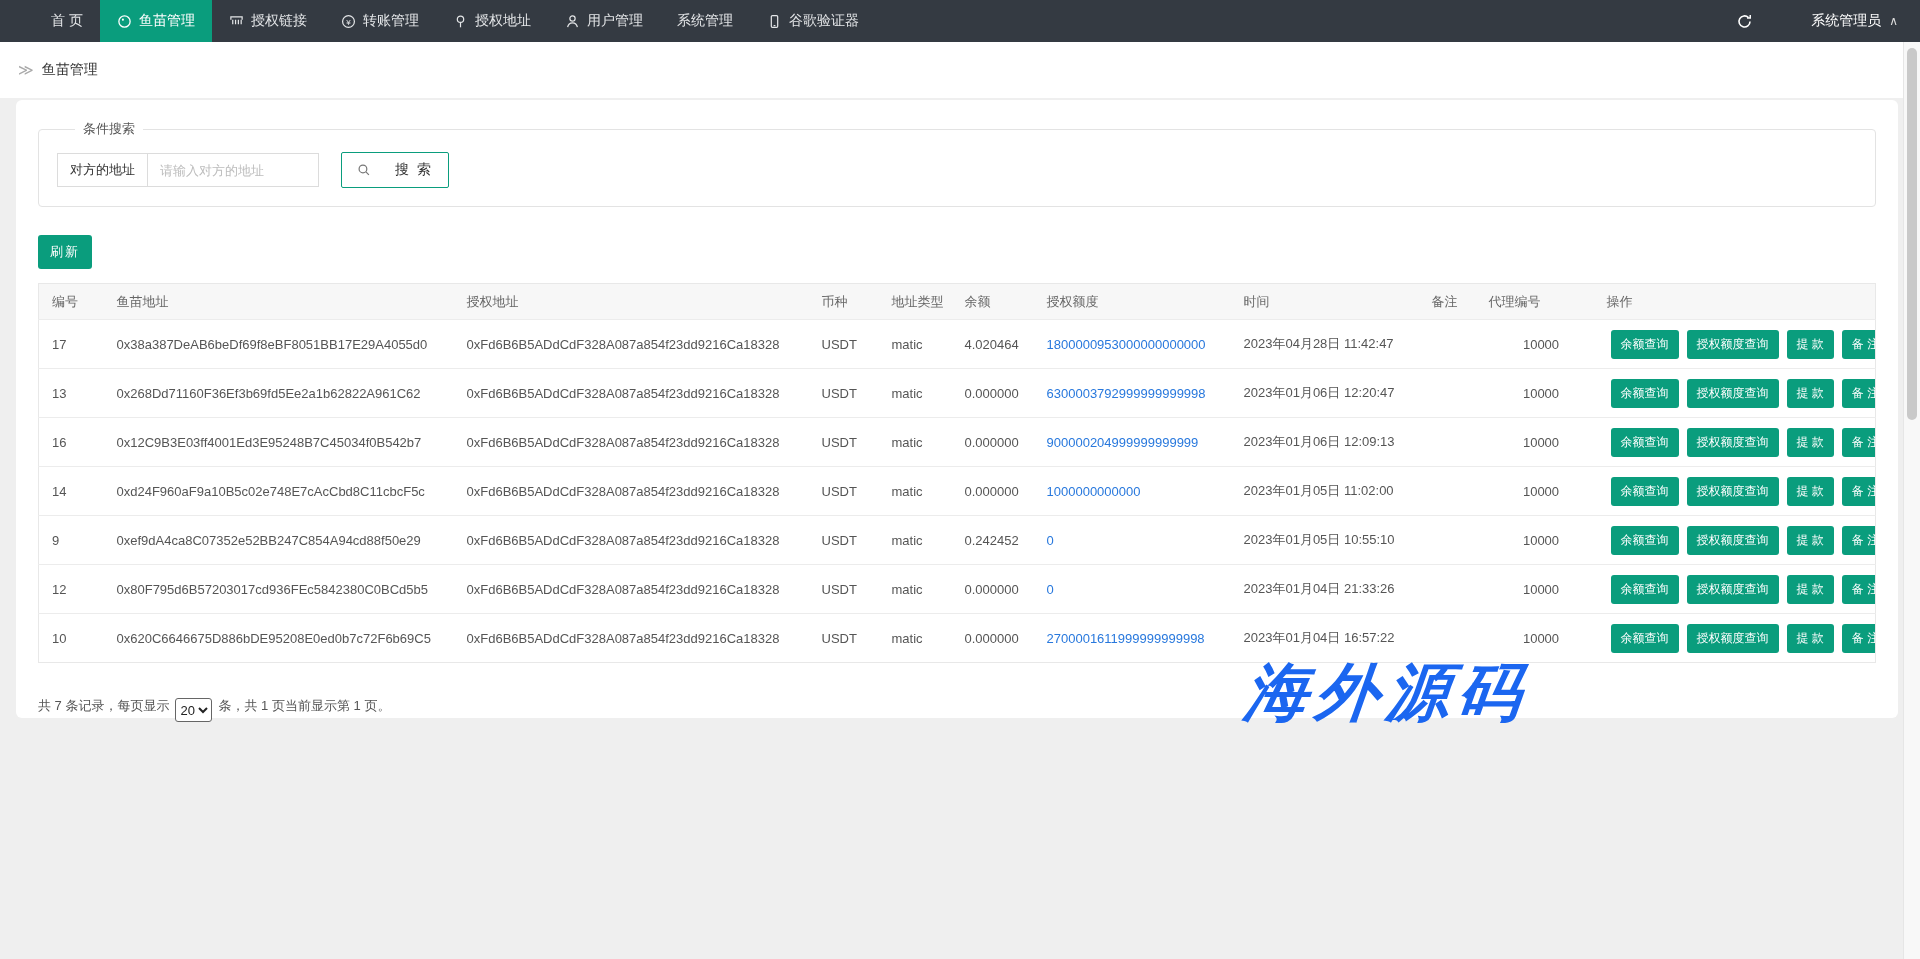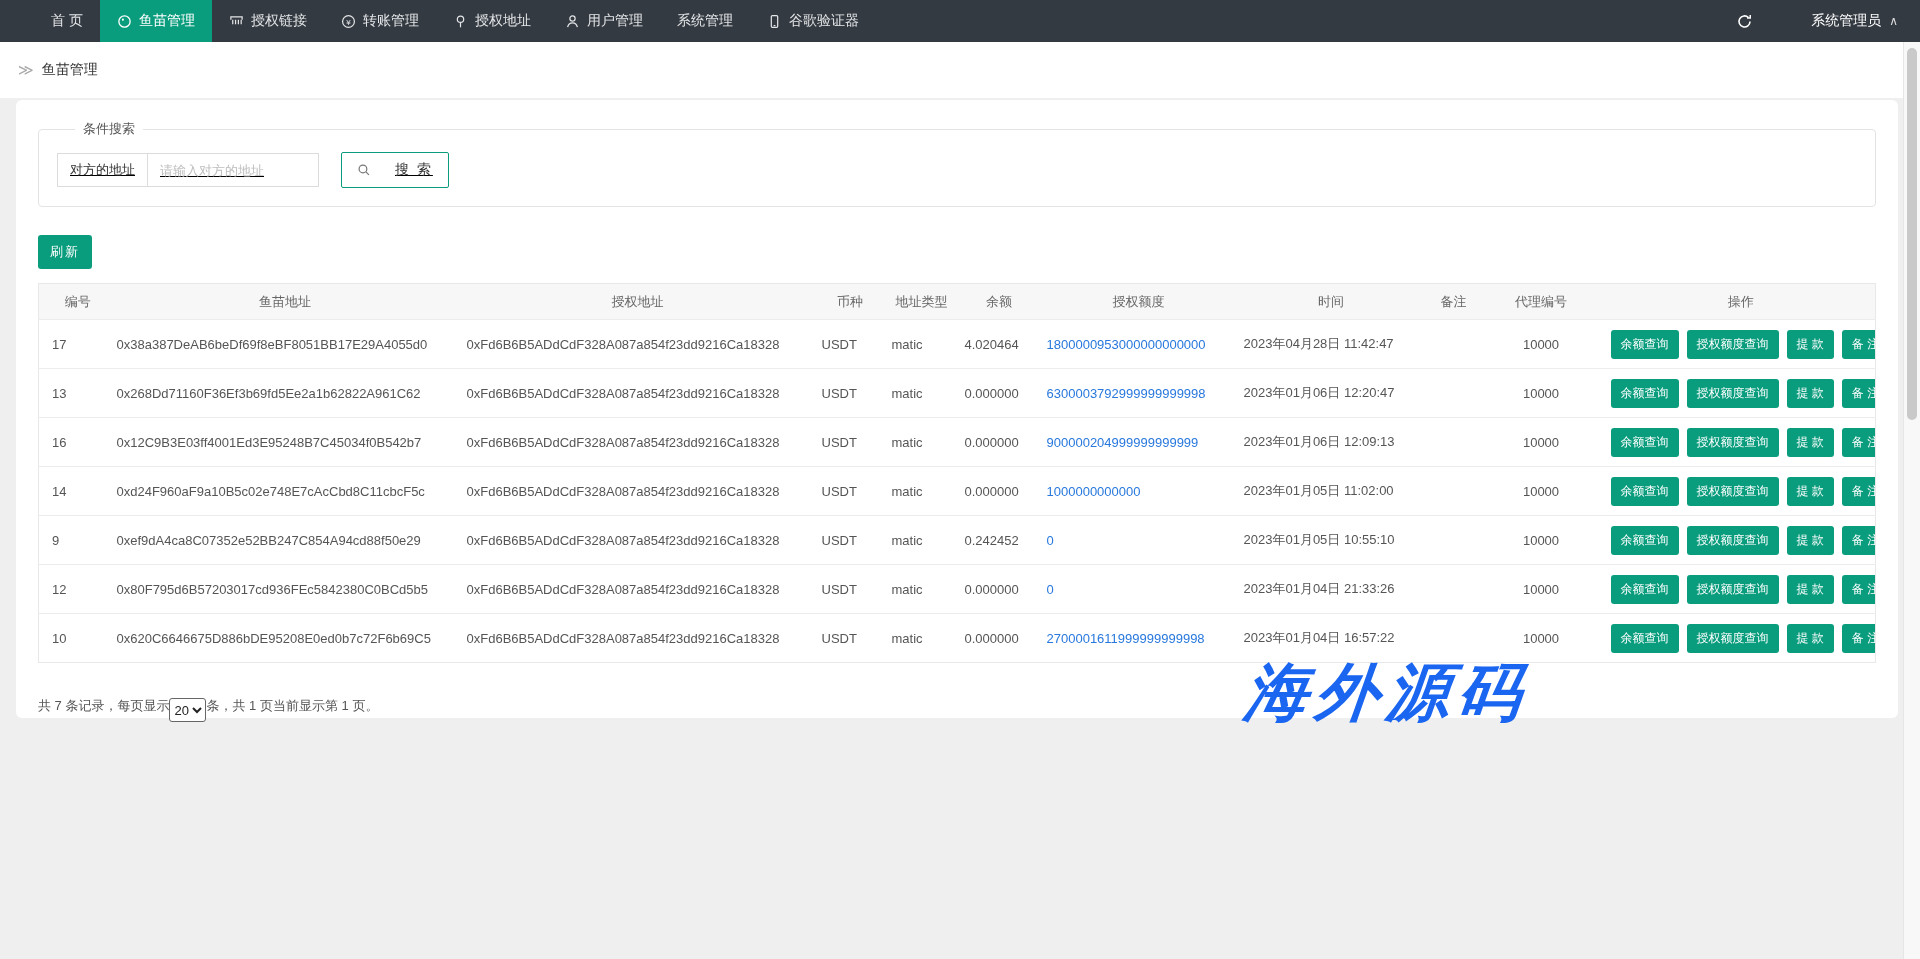--- a/index.html
+++ b/index.html
@@ -26,49 +26,49 @@
   
   .breadcrumb{background:#fff;height:56px;display:flex;align-items:center;
     padding-left:18px;gap:8px;font-size:14px;color:#333;}
   .crumb-icon{color:#a9a9a9;font-size:15px;}
   
   .card{position:absolute;left:16px;top:100px;width:1882px;height:618px;
     background:#fff;border-radius:6px;}
   fieldset.search-box{margin:20px 22px 0;border:1px solid #e3e3e3;border-radius:4px;
     padding:14px 18px 18px;}
   fieldset.search-box legend{font-size:13px;color:#555;padding:0 8px;margin-left:18px;}
-  .form-row{display:flex;align-items:center;gap:22px;text-decoration:underline;}
+  .form-row{display:flex;align-items:center;gap:22px;}
   .input-group{display:flex;}
   .ig-label{height:34px;line-height:32px;padding:0 12px;border:1px solid #dcdcdc;
     font-size:13px;color:#333;background:#fff;white-space:nowrap;}
   .ig-input{height:34px;border:1px solid #dcdcdc;margin-left:-1px;padding:0 12px;
     font-size:13px;width:172px;color:#333;outline:none;background:#fff;}
   .ig-input::placeholder{color:#bdbdbd;}
   .search-btn{height:36px;padding:0 15px;background:#fff;border:1px solid var(--accent);
     border-radius:2px;font-size:14px;color:#333;display:flex;align-items:center;gap:24px;
     cursor:pointer;letter-spacing:2px;}
   .search-btn svg{width:14px;height:14px;}
   .refresh-btn{margin:28px 0 0 22px;background:var(--accent);color:#fff;border:none;
     border-radius:3px;padding:8px 12px;font-size:13px;cursor:pointer;letter-spacing:2px;}
   
   .table-wrap{margin:14px 22px 0;}
   table.data{width:100%;border-collapse:collapse;table-layout:fixed;
     border:1px solid #e8e8e8;font-size:13px;}
-  table.data thead th{background:#f7f7f7;height:36px;text-align:center;color:#666;
+  table.data thead th{background:#f7f7f7;height:36px;text-align:left;color:#666;
     font-weight:normal;padding:0 0 0 13px;overflow:hidden;white-space:nowrap;}
   table.data tbody td{height:49px;border-top:1px solid #ececec;color:#555;
     padding:0 0 0 13px;overflow:hidden;white-space:nowrap;}
   th.col-agent,td.cell-agent{text-align:center;padding:0;}
   th.col-actions,td.cell-actions{text-align:center;padding:0;}
   a.quota-link{color:var(--link);text-decoration:none;cursor:pointer;}
   .act-btn{background:var(--accent);color:#fff;border:none;border-radius:3px;
     padding:6px 10px;font-size:12px;margin:0 4px;cursor:pointer;white-space:nowrap;}
   
   .pagination{margin:26px 22px 0;font-size:13px;color:#555;display:flex;
-    align-items:center;}
+    align-items:center;gap:6px;}
   .page-size{height:24px;font-size:13px;border:1px solid #666;border-radius:3px;
     background:#fff;color:#222;margin-top:9px;}
   
   .watermark{position:absolute;left:1245px;top:650px;z-index:5;
     font-family:"DejaVu Serif",serif;font-style:italic;font-weight:bold;
     font-size:63px;color:var(--wm);letter-spacing:8px;transform:skewX(-6deg);
     pointer-events:none;}
   
   .scrollbar{position:absolute;right:0;top:42px;bottom:0;width:17px;
     background:#f8f8f8;border-left:1px solid #e6e6e6;}

